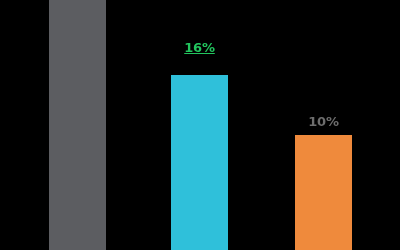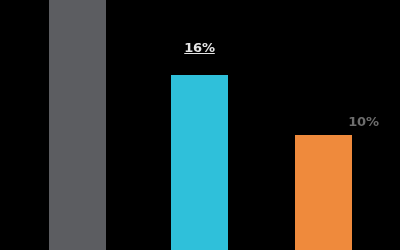--- a/index.html
+++ b/index.html
@@ -54,23 +54,23 @@
 
 <div id="chart-root" style="background: rgb(0, 0, 0);">
   <div class="plot-area">
 
     <div class="bar-group" id="group-0" style="left: 49px; width: 57px; height: 250px;">
 
       <div class="bar" id="bar-0" style="background: rgb(92, 93, 97); height: 250px;"></div>
     </div>
 
     <div class="bar-group" id="group-1" style="left: 171px; width: 57px; height: 175px;">
-      <div class="bar-label" id="label-1" style="color: #e5e5e5; bottom: 196px; text-decoration: underline;">16%</div>
+      <div class="bar-label" id="label-1" style="color: #22c55e; bottom: 196px; text-decoration: underline;">16%</div>
       <div class="bar" id="bar-1" style="background: rgb(47, 192, 218); height: 175px;"></div>
     </div>
 
     <div class="bar-group" id="group-2" style="left: 295px; width: 57px; height: 115px;">
-      <div class="bar-label" id="label-2" style="color: rgb(109, 109, 109); bottom: 122px; margin-left: 40px;">10%</div>
+      <div class="bar-label" id="label-2" style="color: rgb(109, 109, 109); bottom: 122px;">10%</div>
       <div class="bar" id="bar-2" style="background: rgb(239, 138, 60); height: 115px;"></div>
     </div>
 
   </div>
 </div>
 
 </body></html>

